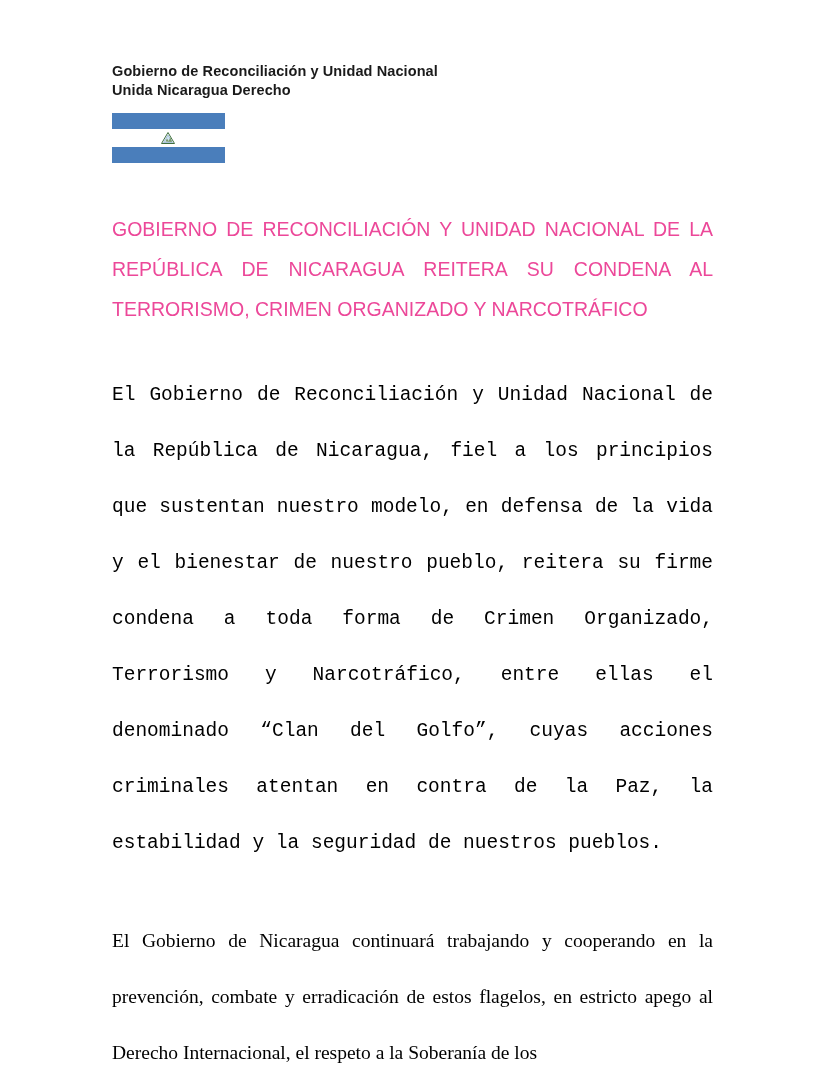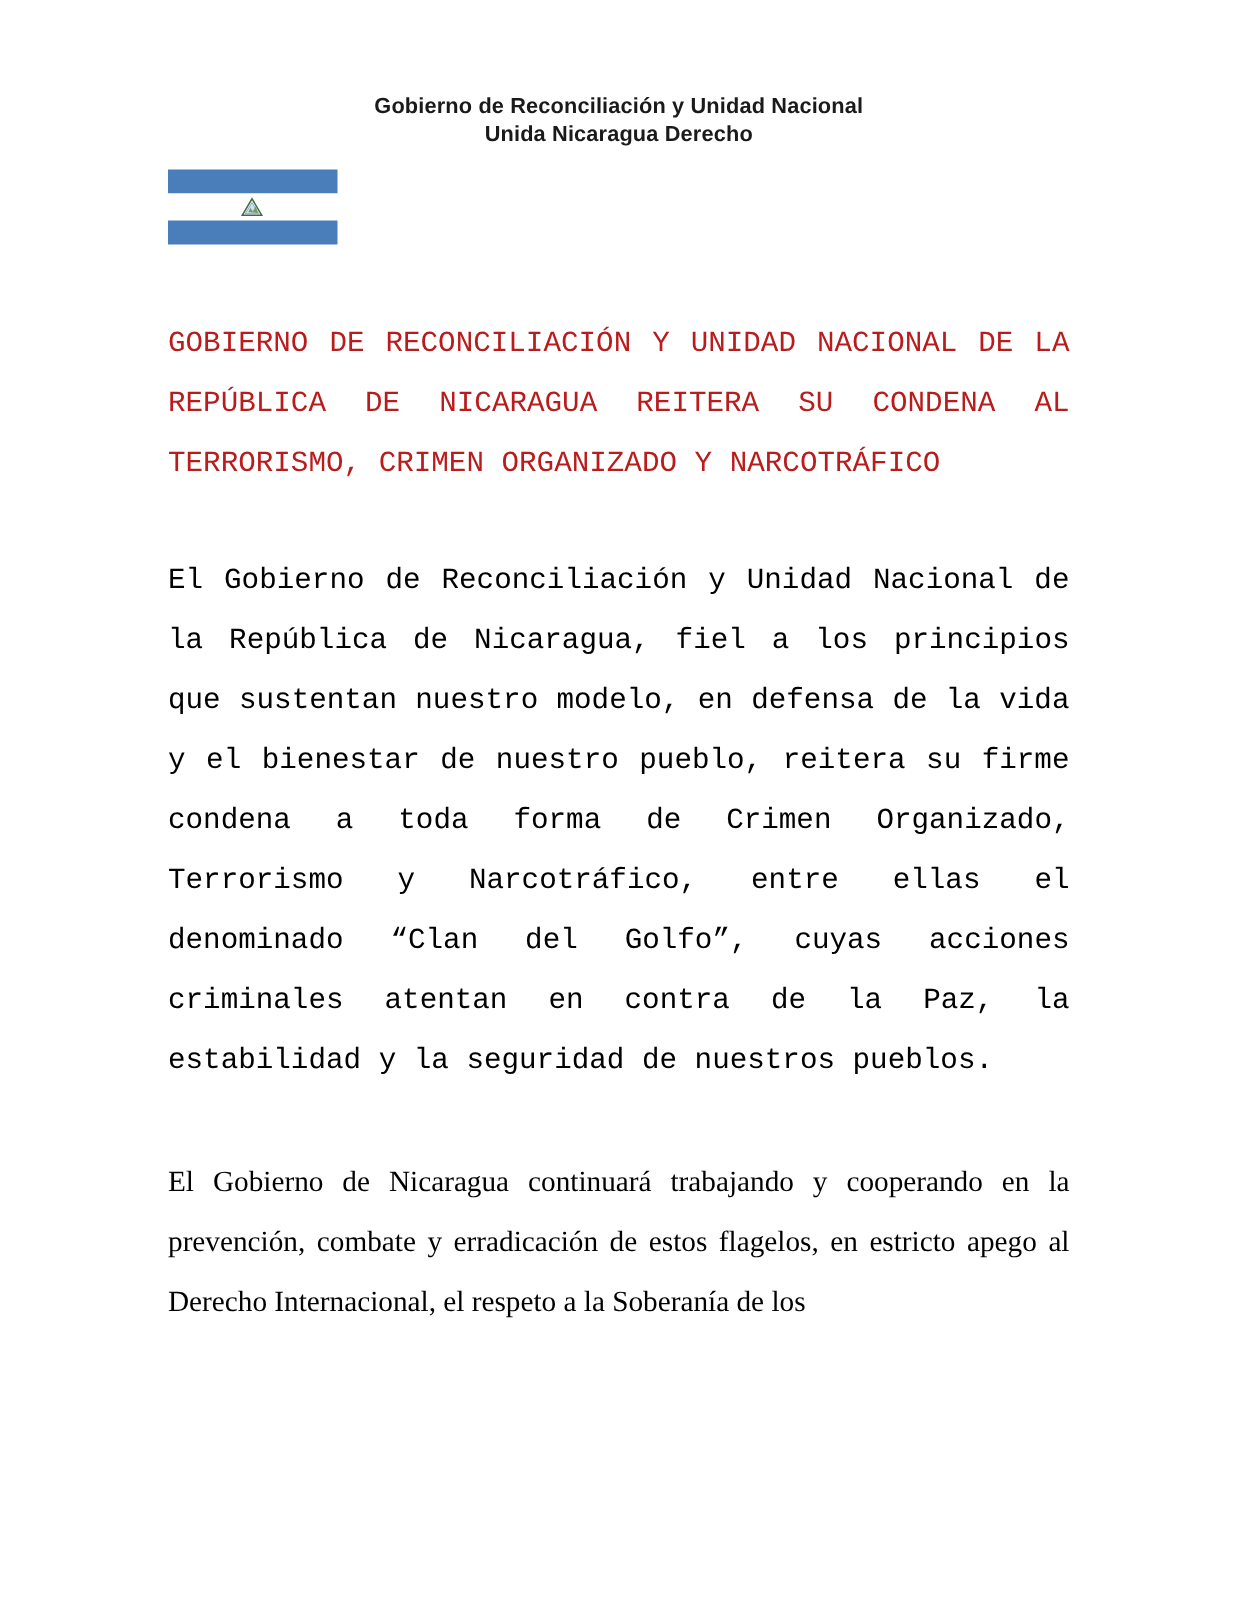--- a/index.html
+++ b/index.html
@@ -25,21 +25,20 @@
   .letterhead {
     font-family: "Liberation Sans", sans-serif;
     font-weight: bold;
     font-size: 14.5px;
     line-height: 19px;
     color: #1a1a1a;
     letter-spacing: 0.1px;
   }
   .letterhead div {
     white-space: nowrap;
-    text-align: center;
   }
   .flag {
     margin-top: 13px;
     width: 113px;
     height: 50px;
     position: relative;
     display: block;
   }
   .flag .stripe {
     position: absolute;
@@ -60,34 +59,34 @@
   }
   .flag .emblem {
     position: absolute;
     top: 18px;
     left: 48px;
     width: 16px;
     height: 14px;
   }
   .doc-title {
     margin-top: 46px;
-    font-family: Liberation Mono, monospace;
+    font-family: Liberation Sans, sans-serif;
     font-size: 19.5px;
     line-height: 40px;
     text-align: justify;
     text-align-last: left;
     font-weight: normal;
     letter-spacing: 0px;
-    color: #b91c1c;
+    color: #ec4899;
   }
   .body-par {
     margin-top: 38px;
     font-family: "Liberation Mono", monospace;
     font-size: 19.5px;
-    line-height: 40px;
+    line-height: 56px;
     text-align: justify;
     text-align-last: left;
     color: #000;
   }
   .body-par.second {
     margin-top: 42px;
     font-family: Liberation Serif, serif;
   }
 </style>
 </head>

